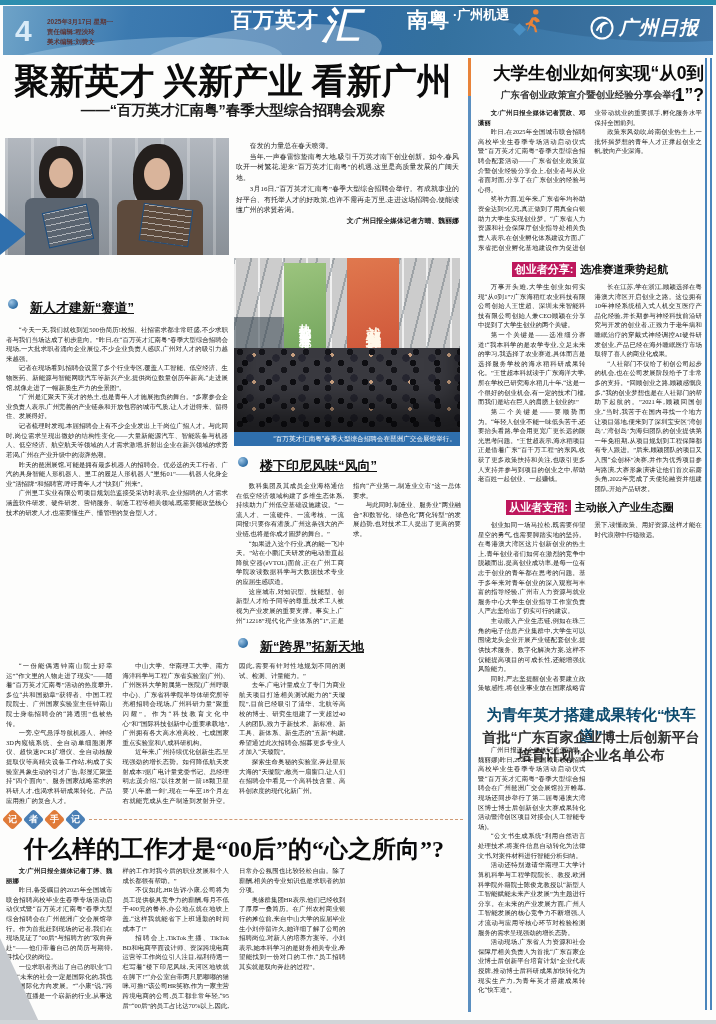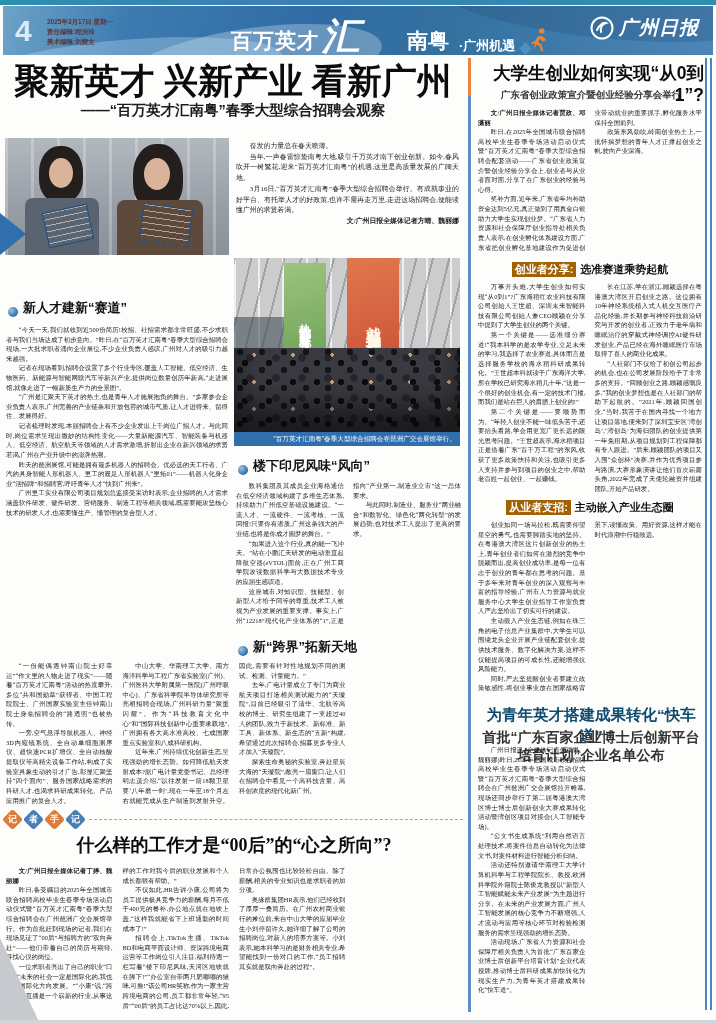--- a/index.html
+++ b/index.html
@@ -9,39 +9,39 @@
   
   .top-strip{position:absolute;left:0;top:0;width:716px;height:5px;background:linear-gradient(90deg,#2d8fae,#3d7fb4 40%,#2d8fae);}
   .banner{position:absolute;left:3px;top:6px;width:710px;height:49px;overflow:hidden;
           background:linear-gradient(100deg,#6ea3c8,#3c7ab0 18%,#2f6ca5 45%,#34719f 62%,#4c86b8);}
   .ribbon{position:absolute;background:rgba(255,255,255,.28);border-radius:50%;}
   .r1{left:120px;top:22px;width:260px;height:70px;transform:rotate(-8deg);}
   .r2{left:-40px;top:34px;width:320px;height:60px;transform:rotate(-5deg);background:rgba(190,220,240,.35);}
   .r3{right:-60px;top:-38px;width:340px;height:70px;transform:rotate(6deg);background:rgba(30,70,110,.25);}
   .pageno{position:absolute;left:12px;top:8px;font-size:30px;font-weight:bold;color:#d9ebf8;}
   .edinfo{position:absolute;left:44px;top:11px;font-size:6.5px;line-height:1.55;color:#5d3434;font-weight:bold;}
-  .banner-title{position:absolute;left:228px;top:0;height:49px;display:flex;align-items:flex-end;color:#fff;white-space:nowrap;}
+  .banner-title{position:absolute;left:228px;top:0;height:49px;display:flex;align-items:flex-start;color:#fff;white-space:nowrap;}
   .bt1{font-size:21px;font-weight:900;letter-spacing:1px;}
   .bt-hui{font-family:"Liberation Serif",serif;font-size:38px;font-style:italic;font-weight:bold;margin:0 3px;line-height:1;}
   .bt2{font-size:21px;font-weight:700;margin-left:44px;}
-  .bt3{font-size:13px;font-weight:900;margin-left:10px;}
+  .bt3{font-size:13px;font-weight:900;margin-left:4px;}
   .runner{margin-left:6px;position:relative;width:26px;height:30px;}
   .runner .dia{position:absolute;left:0;bottom:2px;width:9px;height:9px;background:#4a90c4;transform:rotate(45deg);}
   .logo{position:absolute;right:14px;top:9px;display:flex;align-items:center;color:#fff;}
   .logo-text{font-family:"Liberation Serif",serif;font-style:italic;font-weight:bold;font-size:19px;letter-spacing:1px;}
   
   .div-main{left:468px;top:58px;width:3px;height:954px;background:#5b8fc0;}
   .div-orange{left:468px;top:58px;width:3px;height:38px;background:#e8833a;}
   .rule-a{left:705px;top:58px;width:2px;height:952px;background:#4a86bc;}
   .rule-b{left:710px;top:58px;width:2px;height:952px;background:#4a86bc;}
   
   .main-hl{left:4px;top:58px;width:458px;text-align:center;font-family:"Liberation Serif",serif;
            font-weight:900;font-size:35px;letter-spacing:0;color:#0b0b0b;}
   .main-sub{left:4px;top:101px;width:458px;text-align:center;font-size:14.5px;font-weight:bold;color:#1a1a1a;}
-  .sec-head{display:flex;align-items:flex-end;gap:5px;font-size:13px;font-weight:900;color:#111;}
+  .sec-head{display:flex;align-items:flex-start;gap:12px;font-size:13px;font-weight:900;color:#111;text-decoration:underline;}
   .bullet{width:10px;height:10px;border-radius:50%;background:radial-gradient(circle at 32% 32%,#9cc4e4,#2e6da4 72%);flex:0 0 auto;}
   
   .col-text{font-family:"Liberation Serif",serif;font-size:6.4px;line-height:1.5;text-align:justify;color:#1c1c1c;overflow:hidden;}
   .col-text p{margin:0;text-indent:2em;}
   .col-text p.byline{font-weight:bold;}
   .cols2{column-count:2;column-gap:9px;column-fill:auto;}
   .cols4{column-count:4;column-gap:10px;column-fill:auto;}
   .intro-text{font-family:"Liberation Serif",serif;font-size:6.9px;line-height:1.55;text-align:justify;color:#1c1c1c;overflow:hidden;}
   .intro-text p{margin:0;text-indent:2em;}
   .intro-text .byline{text-align:right;font-weight:bold;text-indent:0;}
@@ -83,26 +83,26 @@
       background-size:22px 18px,26px 20px,24px 19px,39px 27px;
       box-shadow:inset 0 -26px 30px rgba(0,0,0,.55);}
   .caption{left:234px;top:432px;width:226px;height:14px;background:#2f6fad;color:#fff;
            font-size:6.6px;display:flex;align-items:center;justify-content:flex-end;padding-right:4px;box-sizing:border-box;}
   
   .note-row{left:5px;top:812px;width:458px;display:flex;align-items:center;gap:6px;}
   .note-badge{width:15px;height:15px;border-radius:3px;transform:rotate(45deg);display:flex;align-items:center;justify-content:center;flex:0 0 auto;}
   .note-badge span{transform:rotate(-45deg);color:#fff;font-size:9px;font-weight:bold;}
   .nb-o{background:#e07b39;} .nb-b{background:#4a7fb5;}
   .note-dash{flex:1;border-top:1.6px dashed #cf9a74;height:0;}
-  .note-hl{left:5px;top:833px;width:458px;text-align:center;font-family:"Liberation Serif",serif;font-weight:900;font-size:18px;color:#0b0b0b;}
+  .note-hl{left:5px;top:833px;width:458px;text-align:center;font-family:"Liberation Serif",serif;font-weight:900;font-size:24px;color:#0b0b0b;}
   
   .rc-hl{left:478px;top:61px;width:226px;text-align:right;font-weight:900;font-size:17.5px;color:#0b0b0b;}
   .rc-sub{left:478px;top:89px;width:226px;text-align:center;font-size:9.5px;font-weight:bold;color:#3a3a3a;}
   .rc-badge{display:flex;justify-content:center;align-items:center;gap:4px;font-size:11px;font-weight:900;}
-  .rc-badge .tag{background:#a16207;color:#fff;padding:0 3px;line-height:1.35;}
+  .rc-badge .tag{background:#be185d;color:#fff;padding:0 3px;line-height:1.35;}
   .rc2-hl{left:478px;top:705px;width:226px;text-align:center;font-weight:900;font-size:15.5px;color:#0c4a6e;}
   .rc2-sub{left:478px;top:729px;width:226px;text-align:center;font-size:14px;font-weight:bold;color:#333;}
   
   .corner{position:absolute;left:0;bottom:0;width:0;height:0;border-bottom:86px solid #c6cacf;border-right:40px solid transparent;}
   .bottom-strip{position:absolute;left:0;bottom:0;width:716px;height:4px;background:#d2d5d8;}
 </style>
 </head>
 <body>
 
 <div class="page">

